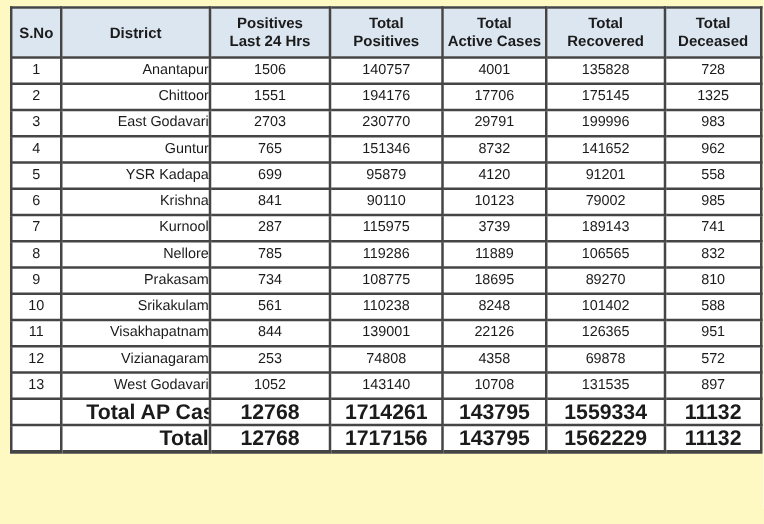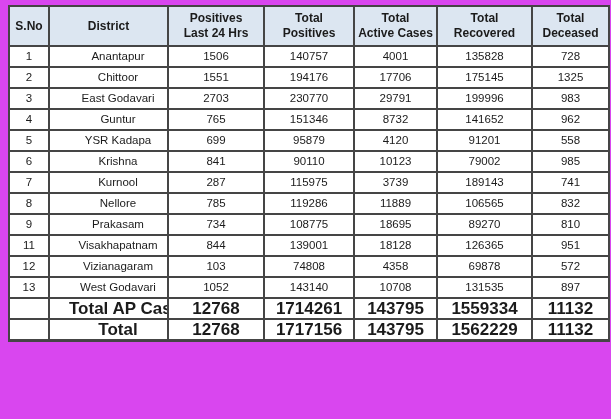--- a/index.html
+++ b/index.html
@@ -5,21 +5,21 @@
   html, body {
     margin: 0;
     padding: 0;
     background: #ffffff;
     font-family: "Liberation Sans", "DejaVu Sans", sans-serif;
   }
   .page {
     position: relative;
     width: 611px;
     height: 419px;
-    background: #d946ef;
+    background: #fef9c3;
     overflow: hidden;
   }
   table.covid-table {
     position: absolute;
     left: 8px;
     top: 5px;
     width: 600px;
     border-collapse: collapse;
     table-layout: fixed;
     background: #ffffff;
@@ -45,21 +45,21 @@
     line-height: 15px;
   }
   .covid-table tbody td {
     height: 19px;
     font-size: 11.5px;
     text-align: center;
     vertical-align: middle;
     line-height: 19px;
   }
   .covid-table tbody td.district {
-    text-align: center;
+    text-align: right;
     padding-left: 19px;
   }
   .covid-table tbody tr.total-row td {
     font-weight: bold;
     font-size: 17px;
   }
   .covid-table tbody tr:last-child td {
     border-bottom-width: 3px;
   }
 </style>
@@ -183,32 +183,41 @@
         <tr>
           <td>9</td>
           <td class="district">Prakasam</td>
           <td>734</td>
           <td>108775</td>
           <td>18695</td>
           <td>89270</td>
           <td>810</td>
         </tr>
         <tr>
+          <td>10</td>
+          <td class="district">Srikakulam</td>
+          <td>561</td>
+          <td>110238</td>
+          <td>8248</td>
+          <td>101402</td>
+          <td>588</td>
+        </tr>
+        <tr>
           <td>11</td>
           <td class="district">Visakhapatnam</td>
           <td>844</td>
           <td>139001</td>
-          <td>18128</td>
+          <td>22126</td>
           <td>126365</td>
           <td>951</td>
         </tr>
         <tr>
           <td>12</td>
           <td class="district">Vizianagaram</td>
-          <td>103</td>
+          <td>253</td>
           <td>74808</td>
           <td>4358</td>
           <td>69878</td>
           <td>572</td>
         </tr>
         <tr>
           <td>13</td>
           <td class="district">West Godavari</td>
           <td>1052</td>
           <td>143140</td>

